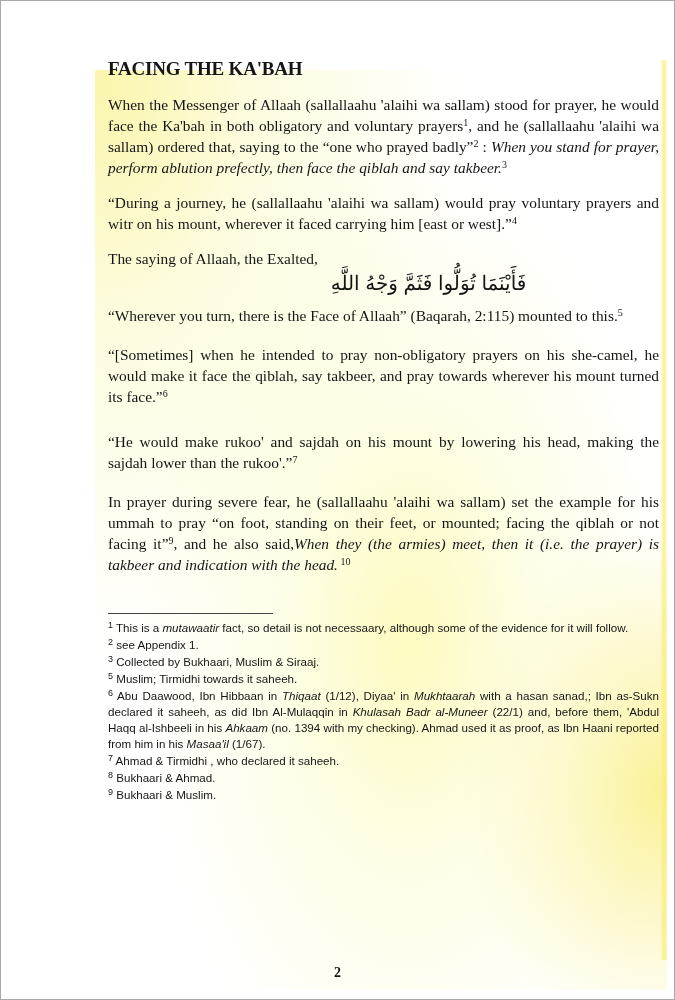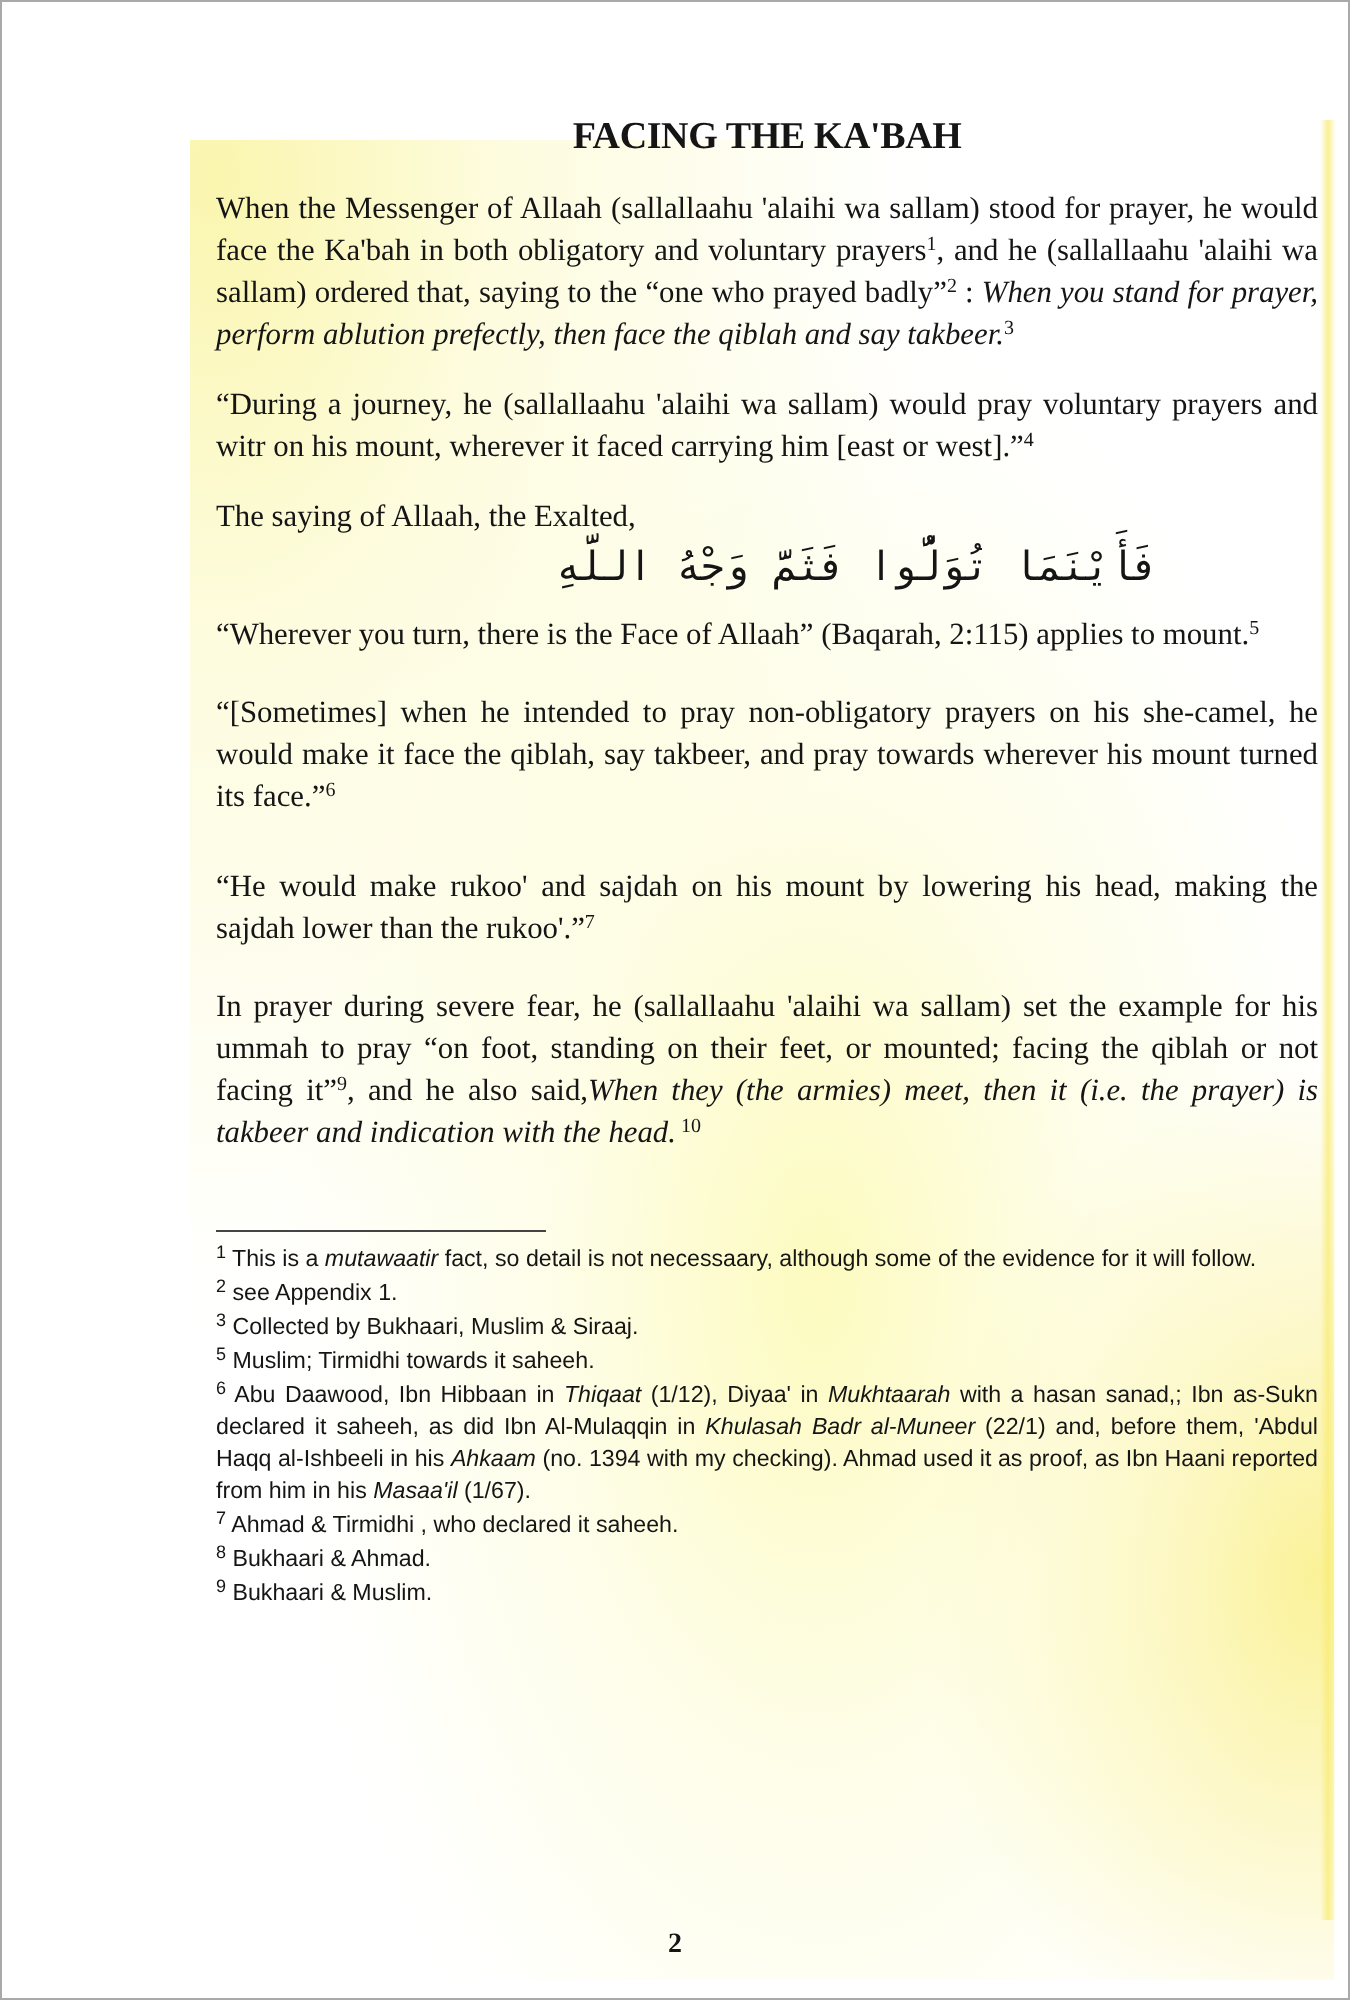--- a/index.html
+++ b/index.html
@@ -23,32 +23,32 @@
       radial-gradient(ellipse at 98% 78%, rgba(250,240,140,0.9) 0%, rgba(255,255,255,0) 25%);
   }
   .edge {
     position: absolute; left: 660px; top: 60px; width: 8px; height: 900px;
     background: linear-gradient(to right, rgba(255,255,255,0), rgba(248,236,120,0.8), rgba(255,255,255,0));
   }
   .page {
     position: absolute; left: 108px; top: 52px; width: 551px;
   }
   .title {
-    text-align: center; font-weight: bold; font-size: 19px; letter-spacing: -0.2px;
+    text-align: left; font-weight: bold; font-size: 19px; letter-spacing: -0.2px;
     margin: 6px 0 14px 0;
   }
   p.para {
     margin: 0 0 14px 0; font-size: 15.4px; line-height: 21px; text-align: justify;
   }
   .ital { font-style: italic; }
   .bold { font-weight: normal; }
   sup { font-size: 10px; vertical-align: 5px; line-height: 0; }
   .arabic {
     text-align: center; font-size: 20px; direction: rtl; margin: -4px 0 10px 90px;
-    font-family: Liberation Mono, monospace;
+    font-family: Liberation Sans, sans-serif;
   }
   .rule {
     width: 165px; border-top: 1px solid #444; margin: 38px 0 6px 0;
   }
   .fn {
     font-family: "Liberation Sans", "DejaVu Sans", sans-serif;
     font-size: 11.6px; line-height: 16px; margin: 0 0 1px 0; text-align: justify;
   }
   .fn sup { font-size: 9px; vertical-align: 4px; }
   .pagenum {
@@ -67,21 +67,21 @@
   <div class="title">FACING THE KA'BAH</div>
 
   <p class="para"><span>When the Messenger of Allaah (sallallaahu 'alaihi wa sallam) stood for prayer, he would face the Ka'bah in both obligatory and voluntary prayers</span><sup>1</sup><span>, and he (sallallaahu 'alaihi wa sallam) ordered that, saying to the “one who prayed badly”</span><sup>2</sup><span> : </span><span class="ital">When you stand for prayer, perform ablution prefectly, then face the qiblah and say takbeer.</span><sup>3</sup></p>
 
   <p class="para"><span>“During a journey, he (sallallaahu 'alaihi wa sallam) would pray voluntary prayers and witr on his mount, wherever it faced carrying him [east or west].”</span><sup>4</sup></p>
 
   <p class="para" style="margin-bottom:6px"><span>The saying of Allaah, the Exalted,</span></p>
 
   <div class="arabic">فَأَيْنَمَا تُوَلُّوا فَثَمَّ وَجْهُ اللَّهِ</div>
 
-  <p class="para"><span class="bold">“Wherever you turn, there is the Face of Allaah”</span><span> (Baqarah, 2:115) applies to mount.</span><sup>5</sup></p>
+  <p class="para"><span class="bold">“Wherever you turn, there is the Face of Allaah”</span><span> (Baqarah, 2:115) mounted to this.</span><sup>5</sup></p>
 
   <p class="para" style="margin-top:18px"><span>“[Sometimes] when he intended to pray non-obligatory prayers on his she-camel, he would make it face the qiblah, say takbeer, and pray towards wherever his mount turned its face.”</span><sup>6</sup></p>
 
   <p class="para" style="margin-top:24px"><span>“He would make rukoo' and sajdah  on his mount by lowering his head, making the sajdah lower than the rukoo'.”</span><sup>7</sup></p>
 
 
   <p class="para" style="margin-top:18px"><span>In prayer during severe fear, he (sallallaahu 'alaihi wa sallam) set the example for his ummah to pray “on foot, standing on their feet, or mounted; facing the qiblah or not facing it”</span><sup>9</sup><span>, and he also said,</span><span class="ital">When they (the armies) meet, then it (i.e. the prayer)  is takbeer and indication with the head.</span><sup> 10</sup></p>
 
   <div class="rule"></div>
 

